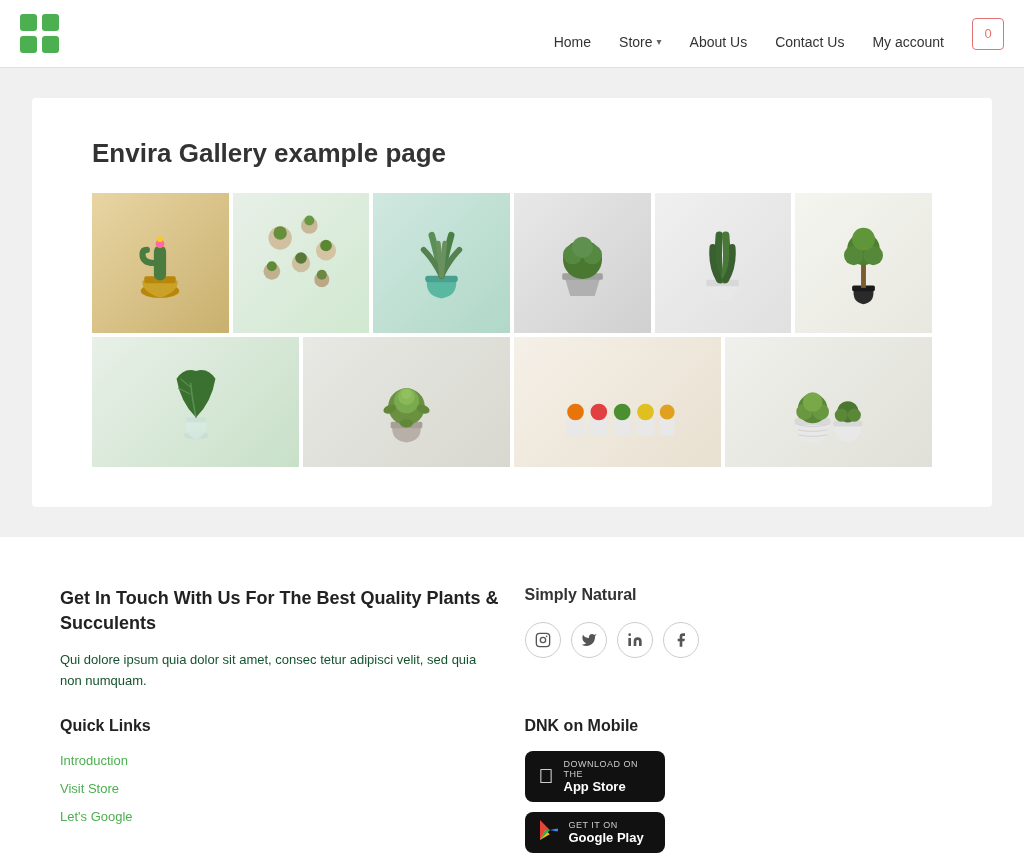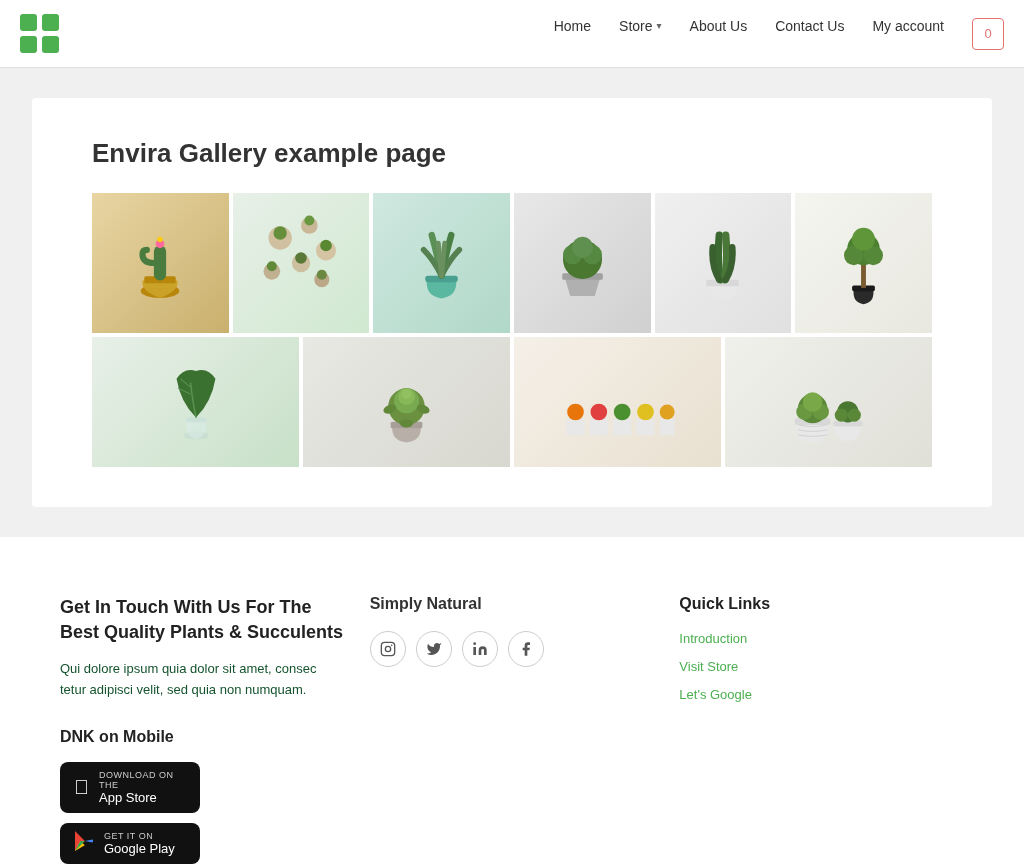--- a/index.html
+++ b/index.html
@@ -24,21 +24,21 @@
       height: 40px;
     }
     .logo-square {
       width: 17px;
       height: 17px;
       background: #4caf50;
       border-radius: 3px;
     }
     .nav {
       display: flex;
-      align-items: flex-start;
+      align-items: flex-end;
       gap: 28px;
     }
     .nav a {
       text-decoration: none;
       color: #333;
       font-size: 14px;
     }
     .nav .store-link {
       display: flex;
       align-items: center;
@@ -126,23 +126,23 @@
     }
 
     
     .footer {
       background: #fff;
       padding: 40px 60px 30px;
       margin-top: 0;
     }
     .footer-inner {
       max-width: 960px;
-      margin: 18px auto;
+      margin: 9px auto;
       display: grid;
-      grid-template-columns: 1fr 1fr 1fr;
+      grid-template-columns: 1fr 1fr;
       gap: 25px;
     }
     .footer-tagline {
       font-size: 18px;
       font-weight: 700;
       color: #222;
       line-height: 1.4;
       margin-bottom: 14px;
     }
     .footer-desc {
@@ -215,21 +215,21 @@
       flex-direction: column;
     }
     .app-btn-sub {
       font-size: 9px;
       color: #ccc;
       text-transform: uppercase;
       letter-spacing: 0.5px;
     }
     .app-btn-name {
       font-size: 13px;
-      font-weight: 400;
+      font-weight: 700;
       color: #fff;
     }
     .google-icon {
       width: 20px;
       height: 20px;
     }
   </style>
 </head>
 <body>
 

